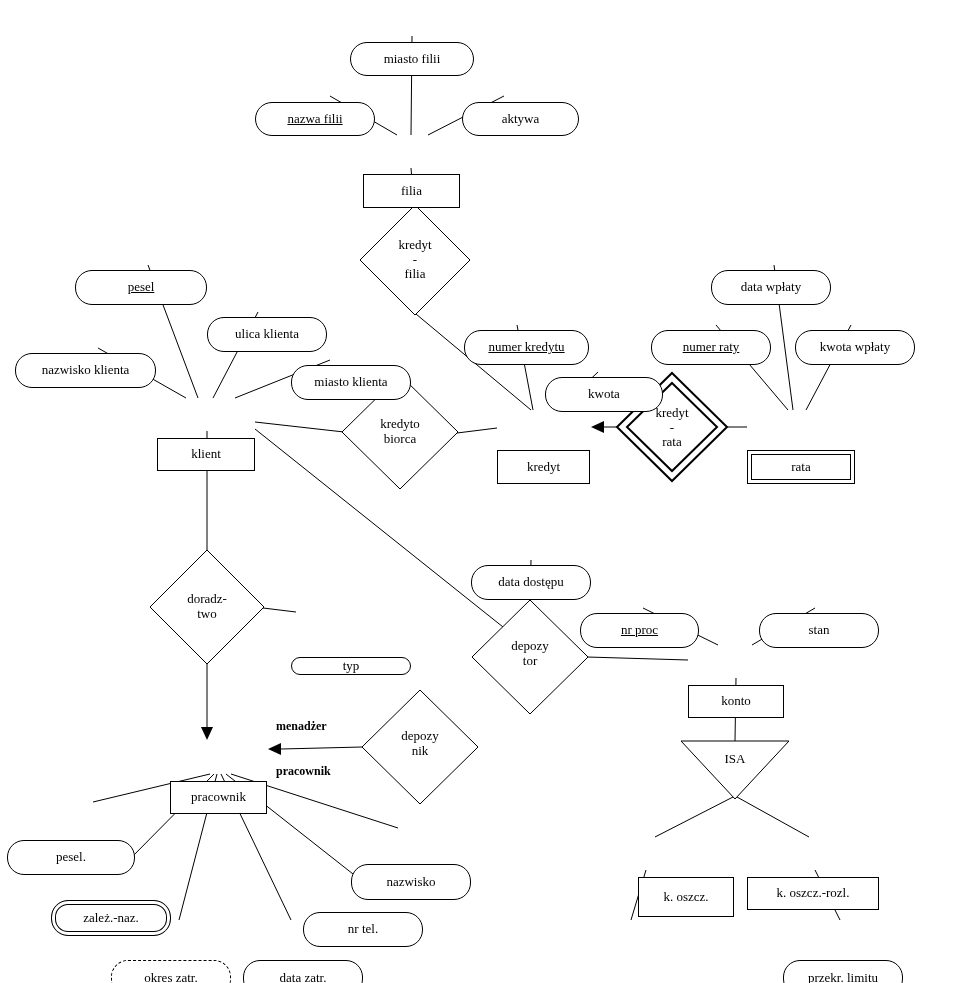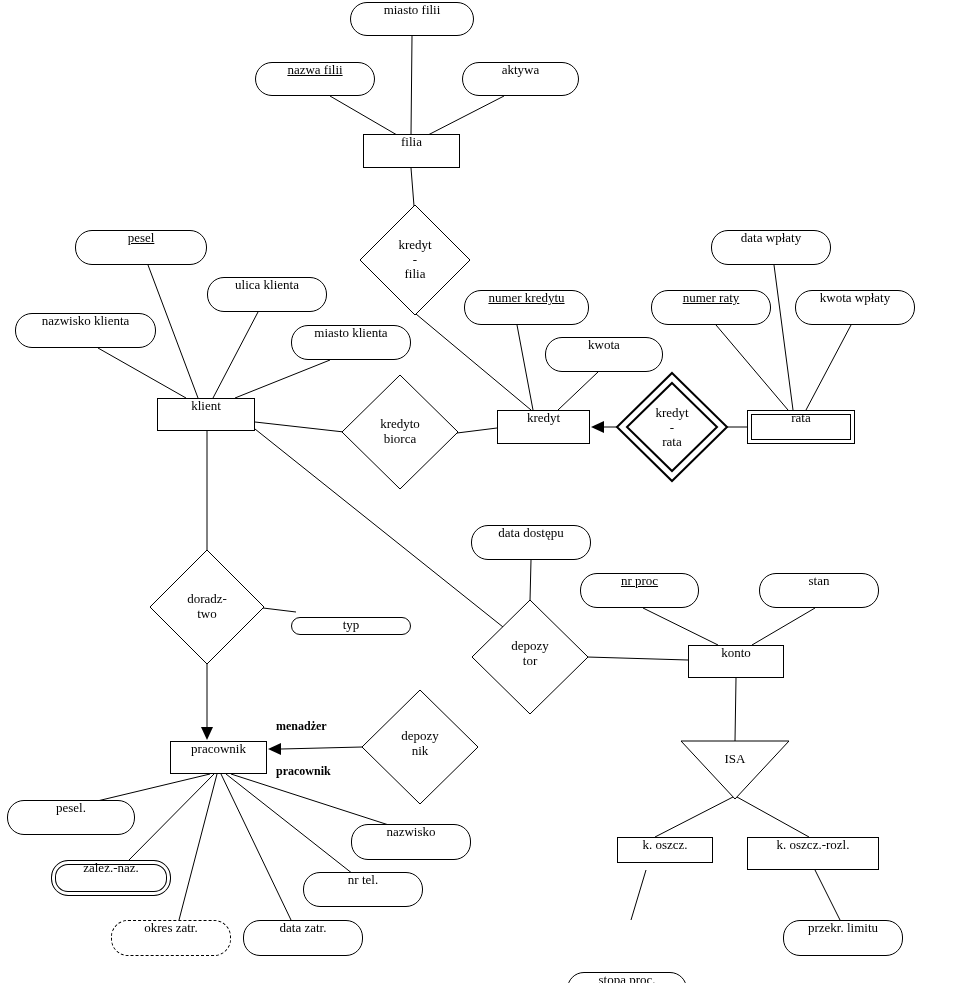--- a/index.html
+++ b/index.html
@@ -1,21 +1,21 @@
 <!DOCTYPE html>
 <html><head>
 <meta charset="utf-8">
 <style>
   * { margin:0; padding:0; box-sizing:border-box; }
   html,body { background:#fff; }
   body { font-family:"Liberation Serif","DejaVu Serif",serif; color:#000; }
   .canvas { position:relative; width:973px; height:983px; background:#fff; overflow:hidden; }
   .canvas > svg { position:absolute; left:0; top:0; z-index:0; }
-  .shape { position:absolute; z-index:2; display:flex; justify-content:center;
-           text-align:center; font-size:13px; background:#fff; line-height:1.1; }
+  .shape { position:absolute; z-index:2; display:flex; align-items:center; justify-content:center;
+           text-align:center; font-size:13px; background:#fff; line-height:1.1;margin-top:40px; }
   .entity { border:1px solid #000; }
   .entity.double { box-shadow: inset 0 0 0 3px #fff, inset 0 0 0 4px #000; }
   .attr { border:1px solid #000; border-radius:17px; }
   .attr.double { box-shadow: inset 0 0 0 3px #fff, inset 0 0 0 4px #000; }
   .attr.dashed { border-style:dashed; }
   .key { text-decoration:underline; }
   .dtext { position:absolute; z-index:2; display:flex; align-items:center; justify-content:center;
            text-align:center; font-size:13px; background:transparent; line-height:1.15; }
   .dtext span { white-space:pre-line; }
   .elabel { position:absolute; z-index:2; font-weight:bold; font-size:12px; background:transparent; }
@@ -94,21 +94,21 @@
     </div>
   <div class="shape entity double" style="left:747px;top:410px;width:108px;height:34px">
       <span>rata</span>
     </div>
   <div class="shape entity" style="left:688px;top:645px;width:96px;height:33px">
       <span>konto</span>
     </div>
   <div class="shape entity" style="left:170px;top:741px;width:97px;height:33px">
       <span>pracownik</span>
     </div>
-  <div class="shape entity" style="left:617px;top:837px;width:96px;height:26px">
+  <div class="shape entity" style="left:638px;top:837px;width:96px;height:40px">
       <span>k. oszcz.</span>
     </div>
   <div class="shape entity" style="left:747px;top:837px;width:132px;height:33px">
       <span>k. oszcz.-rozl.</span>
     </div>
 
   <div class="shape attr" style="left:350px;top:2px;width:124px;height:34px">
       <span>miasto filii</span>
     </div>
   <div class="shape attr" style="left:255px;top:62px;width:120px;height:34px">

